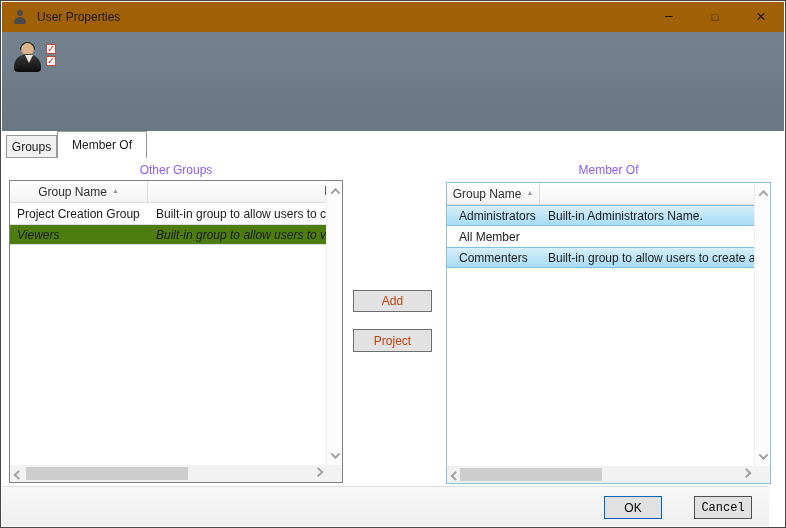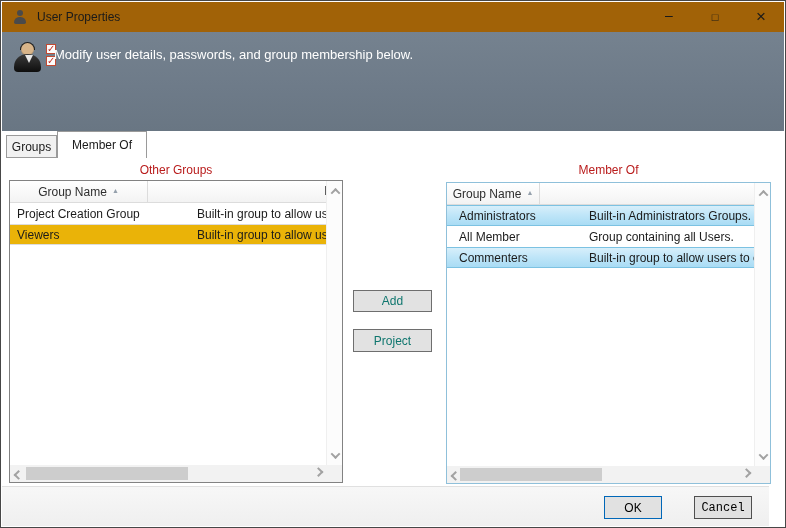--- a/index.html
+++ b/index.html
@@ -32,62 +32,62 @@
   .chk.c2{right:0;top:14px;}
   .banner-text{position:absolute;left:52px;top:15px;color:#fff;font-size:13px;}
 
   
   .tabstrip{position:absolute;left:1px;right:1px;top:130px;height:27px;background:#fff;}
   .tab{position:absolute;display:flex;align-items:center;justify-content:center;font-size:12px;color:#1a1a1a;cursor:default;}
   .tab.details{left:4px;top:4px;width:51px;height:23px;background:#f1f1f1;border:1px solid #9a9a9a;}
   .tab.memberof{left:55px;top:0;width:90px;height:27px;background:#fff;border:1px solid #9a9a9a;border-bottom:none;z-index:2;}
 
   
-  .panel-title{position:absolute;font-size:12px;color:#b91c1c;text-align:center;}
+  .panel-title{position:absolute;font-size:12px;color:#8b5cf6;text-align:center;}
   .panel-title.left{left:8px;width:334px;top:162px;}
   .panel-title.right{left:445px;width:325px;top:162px;}
 
   
   .panel{position:absolute;background:#fff;}
   .panel.pleft{left:8px;top:179px;width:334px;height:303px;border:1px solid #828282;}
   .panel.pright{left:445px;top:181px;width:325px;height:302px;border:1px solid #8fc0da;}
 
   .lv-header{position:absolute;left:0;right:8px;top:0;height:22px;background:linear-gradient(#ffffff,#f3f3f3);border-bottom:1px solid #dcdcdc;display:flex;}
   .hcol{height:100%;display:flex;align-items:center;justify-content:center;font-size:12px;color:#2e2e2e;border-right:1px solid #dcdcdc;cursor:default;}
   .pleft .hcol.c1{width:138px;}
   .pright .hcol.c1{width:93px;}
   .hcol.c2{flex:1;border-right:none;position:relative;}
   .hdr-clip{position:absolute;right:1px;top:3px;font-size:12px;color:#2e2e2e;overflow:hidden;}
   .sort{font-size:7px;color:#95a0ac;margin-left:5px;transform:translateY(-1px);}
 
   .rows{position:absolute;left:0;right:16px;top:22px;bottom:17px;overflow:hidden;}
-  .row{height:21px;display:flex;align-items:center;font-size:12px;color:#1b1b1b;white-space:nowrap;cursor:default;gap:41px;}
+  .row{height:21px;display:flex;align-items:center;font-size:12px;color:#1b1b1b;white-space:nowrap;cursor:default;}
   .row .cell{overflow:hidden;white-space:nowrap;}
   .pleft .cell.c1{width:138px;padding-left:7px;flex:none;}
   .pright .cell.c1{width:93px;padding-left:12px;flex:none;}
   .cell.c2{flex:1;padding-left:8px;}
   .row.sel{background:linear-gradient(180deg,#daf0fb 0%,#bee5f8 50%,#a7dbf4 100%);box-shadow:inset 0 1px 0 #7cc2e2, inset 0 -1px 0 #7cc2e2;}
-  .row.sel-inactive{background:#eab308;box-shadow:inset 0 1px 0 #dcdcdc, inset 0 -1px 0 #dcdcdc;}
+  .row.sel-inactive{background:#4d7c0f;box-shadow:inset 0 1px 0 #dcdcdc, inset 0 -1px 0 #dcdcdc;font-style:italic;}
 
   
   .vscroll{position:absolute;right:0;top:0;bottom:17px;width:16px;background:#fcfcfc;border-left:1px solid #efefef;}
   .hscroll{position:absolute;left:0;right:16px;bottom:0;height:17px;background:#f2f2f2;}
   .sb-corner{position:absolute;right:0;bottom:0;width:16px;height:17px;background:#f2f2f2;}
   .chev{display:block;width:7px;height:7px;border-left:2px solid #a2a2a2;border-top:2px solid #a2a2a2;}
   .arrow{position:absolute;width:16px;height:16px;display:flex;align-items:center;justify-content:center;}
   .arrow.up{top:2px;left:0;}    .arrow.up .chev{transform:rotate(45deg) translate(1px,1px);}
   .arrow.dn{bottom:2px;left:0;} .arrow.dn .chev{transform:rotate(225deg) translate(1px,1px);}
   .arrow.lt{left:0;top:0;height:17px;} .arrow.lt .chev{transform:rotate(-45deg) translate(-1px,1px);}
   .arrow.rt{right:0;top:0;height:17px;} .arrow.rt .chev{transform:rotate(135deg) translate(-1px,1px);}
   .hthumb{position:absolute;top:2px;height:13px;background:#cdcdcd;}
   .pleft .hthumb{left:16px;width:162px;}
   .pright .hthumb{left:13px;width:142px;}
 
   
-  .mid-btn{position:absolute;left:352px;width:79px;background:#e2e2e2;border:1px solid #6e6e6e;font-size:12px;color:#0f766e;display:flex;align-items:center;justify-content:center;cursor:default;}
+  .mid-btn{position:absolute;left:352px;width:79px;background:#e2e2e2;border:1px solid #6e6e6e;font-size:12px;color:#c2410c;display:flex;align-items:center;justify-content:center;cursor:default;}
   .mid-btn.add{top:289px;height:22px;}
   .mid-btn.remove{top:328px;height:23px;}
 
   
   .footer{position:absolute;left:1px;right:16px;bottom:1px;height:40px;background:linear-gradient(180deg,#f7f7f7,#efefef);border-top:1px solid #e0e0e0;}
   .dlg-btn{position:absolute;top:9px;width:58px;height:23px;background:#e1e1e1;font-size:12px;color:#000;display:flex;align-items:center;justify-content:center;cursor:default;}
   .dlg-btn.ok{left:602px;border:1px solid #0067b8;}
   .dlg-btn.cancel{left:692px;border:1px solid #4f4f4f;font-family:Liberation Mono, monospace;}
 </style>
 </head>
@@ -116,21 +116,20 @@
 
   <div class="banner">
     <div class="banner-icon">
       <div class="bi-hair"></div>
       <div class="bi-head"></div>
       <div class="bi-body"></div>
       <div class="bi-shirt"></div>
       <span class="chk c1">✓</span>
       <span class="chk c2">✓</span>
     </div>
-    <div class="banner-text">Modify user details, passwords, and group membership below.</div>
   </div>
 
   <div class="tabstrip">
     <div class="tab details">
         <span>Groups</span>
       </div>
     <div class="tab memberof">
         <span>Member Of</span>
       </div>
   </div>
@@ -191,25 +190,24 @@
         <span>Group Name</span>
         <span class="sort">▲</span>
       </div>
       <div class="hcol c2">
         <span class="hdr-clip"></span>
       </div>
     </div>
     <div class="rows">
       <div class="row sel">
         <span class="cell c1">Administrators</span>
-        <span class="cell c2">Built-in Administrators Groups.</span>
+        <span class="cell c2">Built-in Administrators Name.</span>
       </div>
       <div class="row">
         <span class="cell c1">All Member</span>
-        <span class="cell c2">Group containing all Users.</span>
       </div>
       <div class="row sel">
         <span class="cell c1">Commenters</span>
         <span class="cell c2">Built-in group to allow users to create an</span>
       </div>
     </div>
     <div class="vscroll">
       <div class="arrow up">
           <span class="chev"></span>
         </div>

